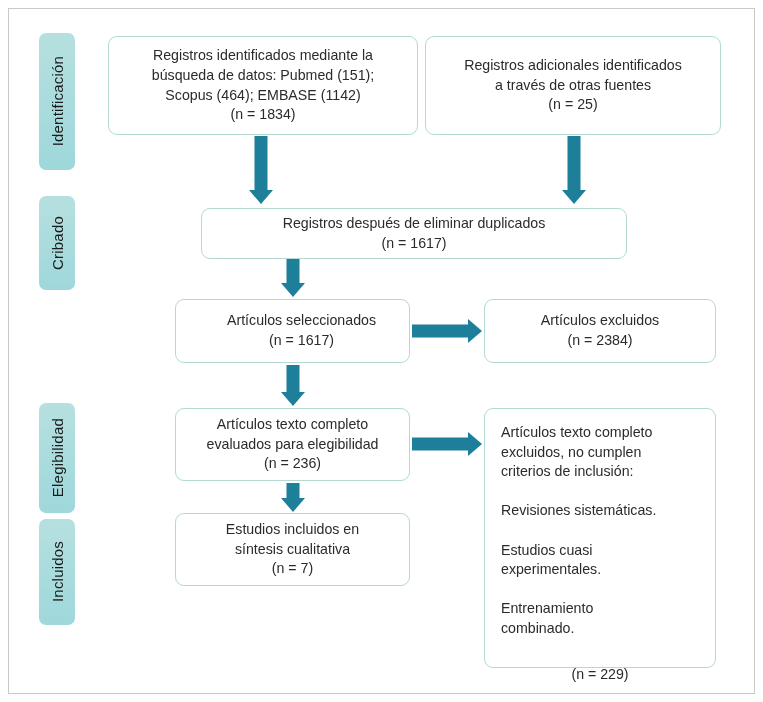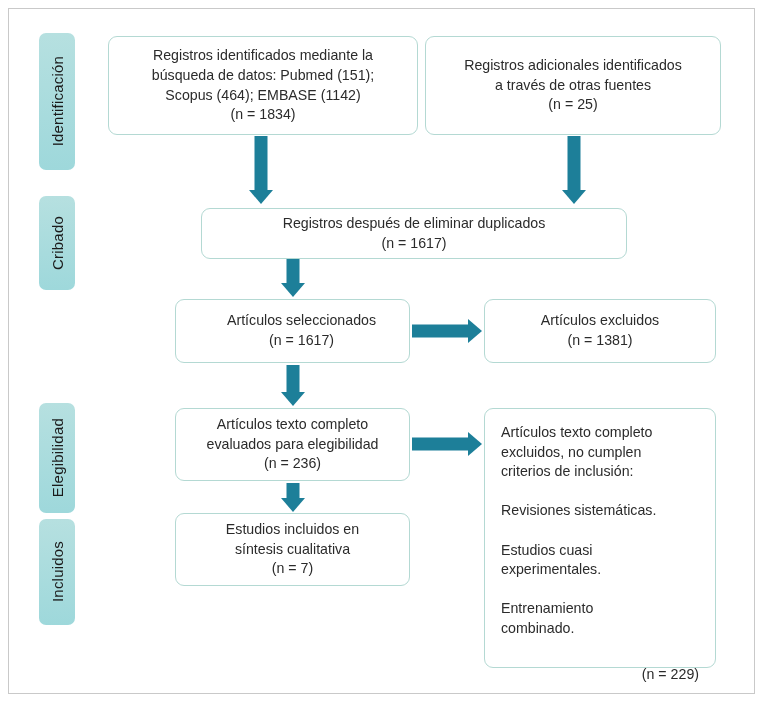--- a/index.html
+++ b/index.html
@@ -158,21 +158,21 @@
 (n = 1617)</div>
   </div>
 
   <div class="flow-box" style="left:175px; top:299px; width:235px; height:64px;padding-left:28px;">
     <div class="box-text">Artículos seleccionados
 (n = 1617)</div>
   </div>
 
   <div class="flow-box" style="left:484px; top:299px; width:232px; height:64px;">
     <div class="box-text">Artículos excluidos
-(n = 1381)</div>
+(n = 2384)</div>
   </div>
 
   <div class="flow-box" style="left:175px; top:408px; width:235px; height:73px;">
     <div class="box-text">Artículos texto completo
 evaluados para elegibilidad
 (n = 236)</div>
   </div>
 
   <div class="flow-box align-left" style="left:484px; top:408px; width:232px; height:260px; align-items:flex-start; padding:14px 16px;">
     <div style="width:100%;">
@@ -180,21 +180,21 @@
 excluidos, no cumplen
 criterios de inclusión:
 
 Revisiones sistemáticas.
 
 Estudios cuasi
 experimentales.
 
 Entrenamiento
 combinado.</div>
-      <div class="box-text" style="text-align:right; margin-top:26px;">(n = 229)</div>
+      <div class="box-text" style="text-align:center; margin-top:26px;">(n = 229)</div>
     </div>
   </div>
 
   <div class="flow-box" style="left:175px; top:513px; width:235px; height:73px;">
     <div class="box-text">Estudios incluidos en
 síntesis cualitativa
 (n = 7)</div>
   </div>
 
   <div class="arrow-down" style="left:248px; top:136px; width:26px; height:68px;">

